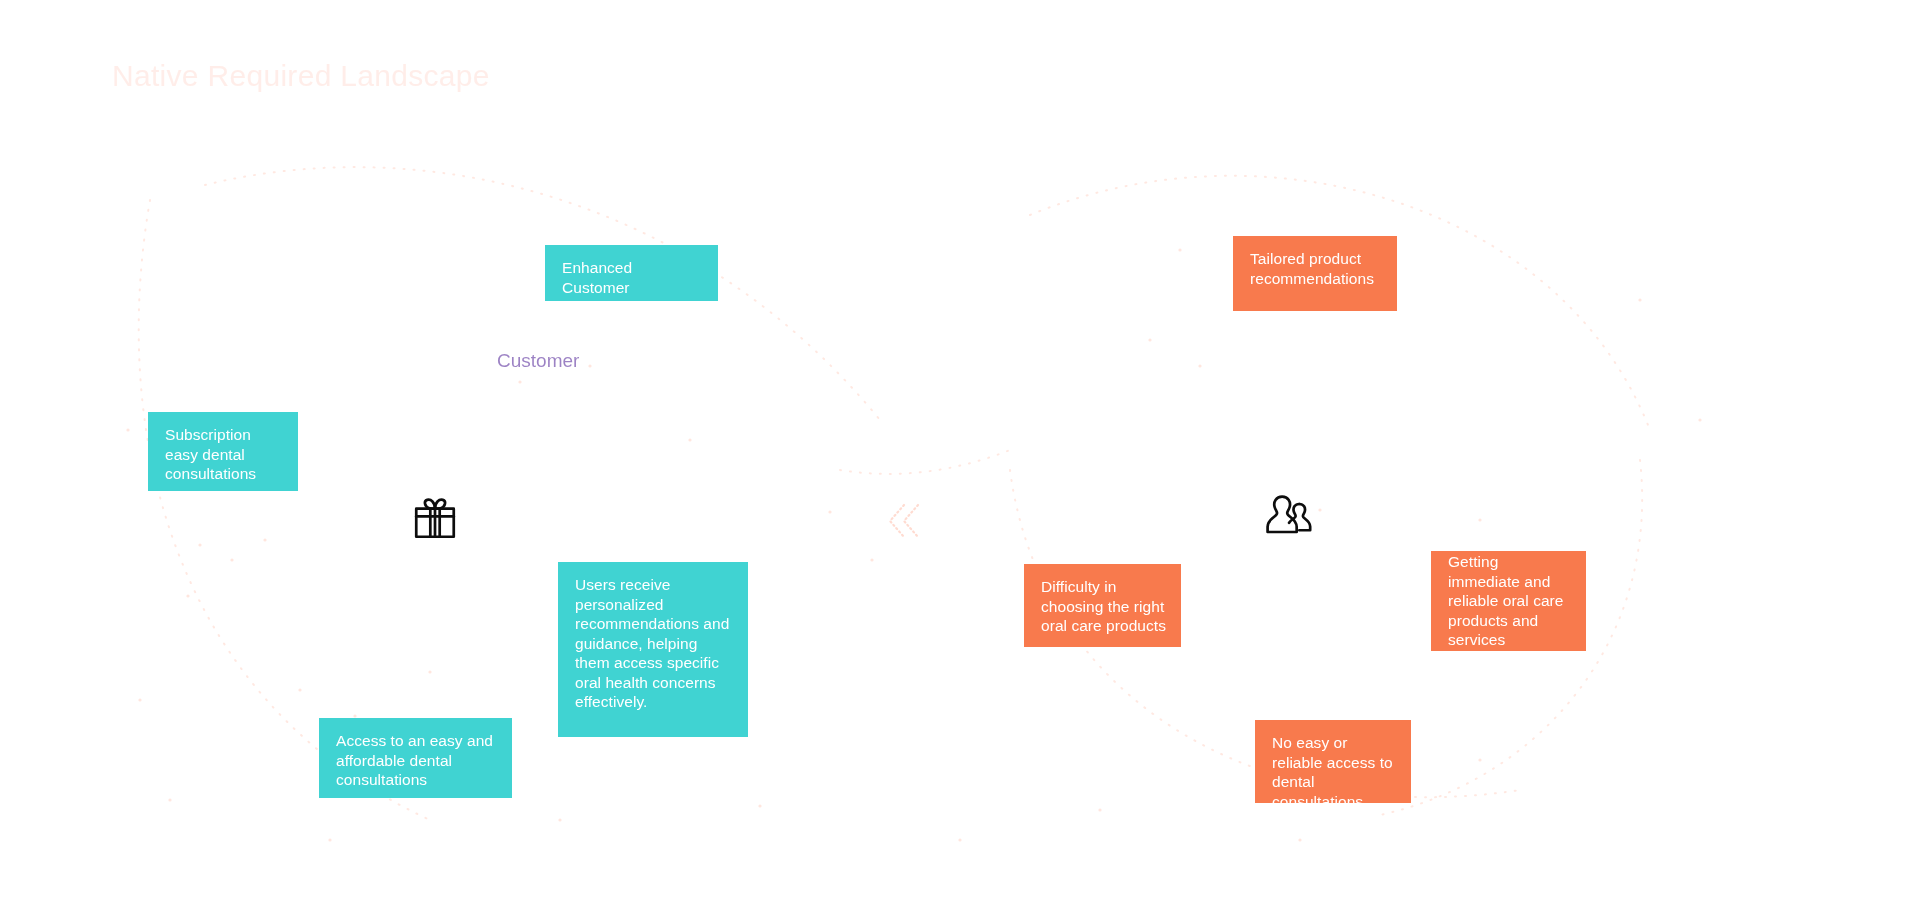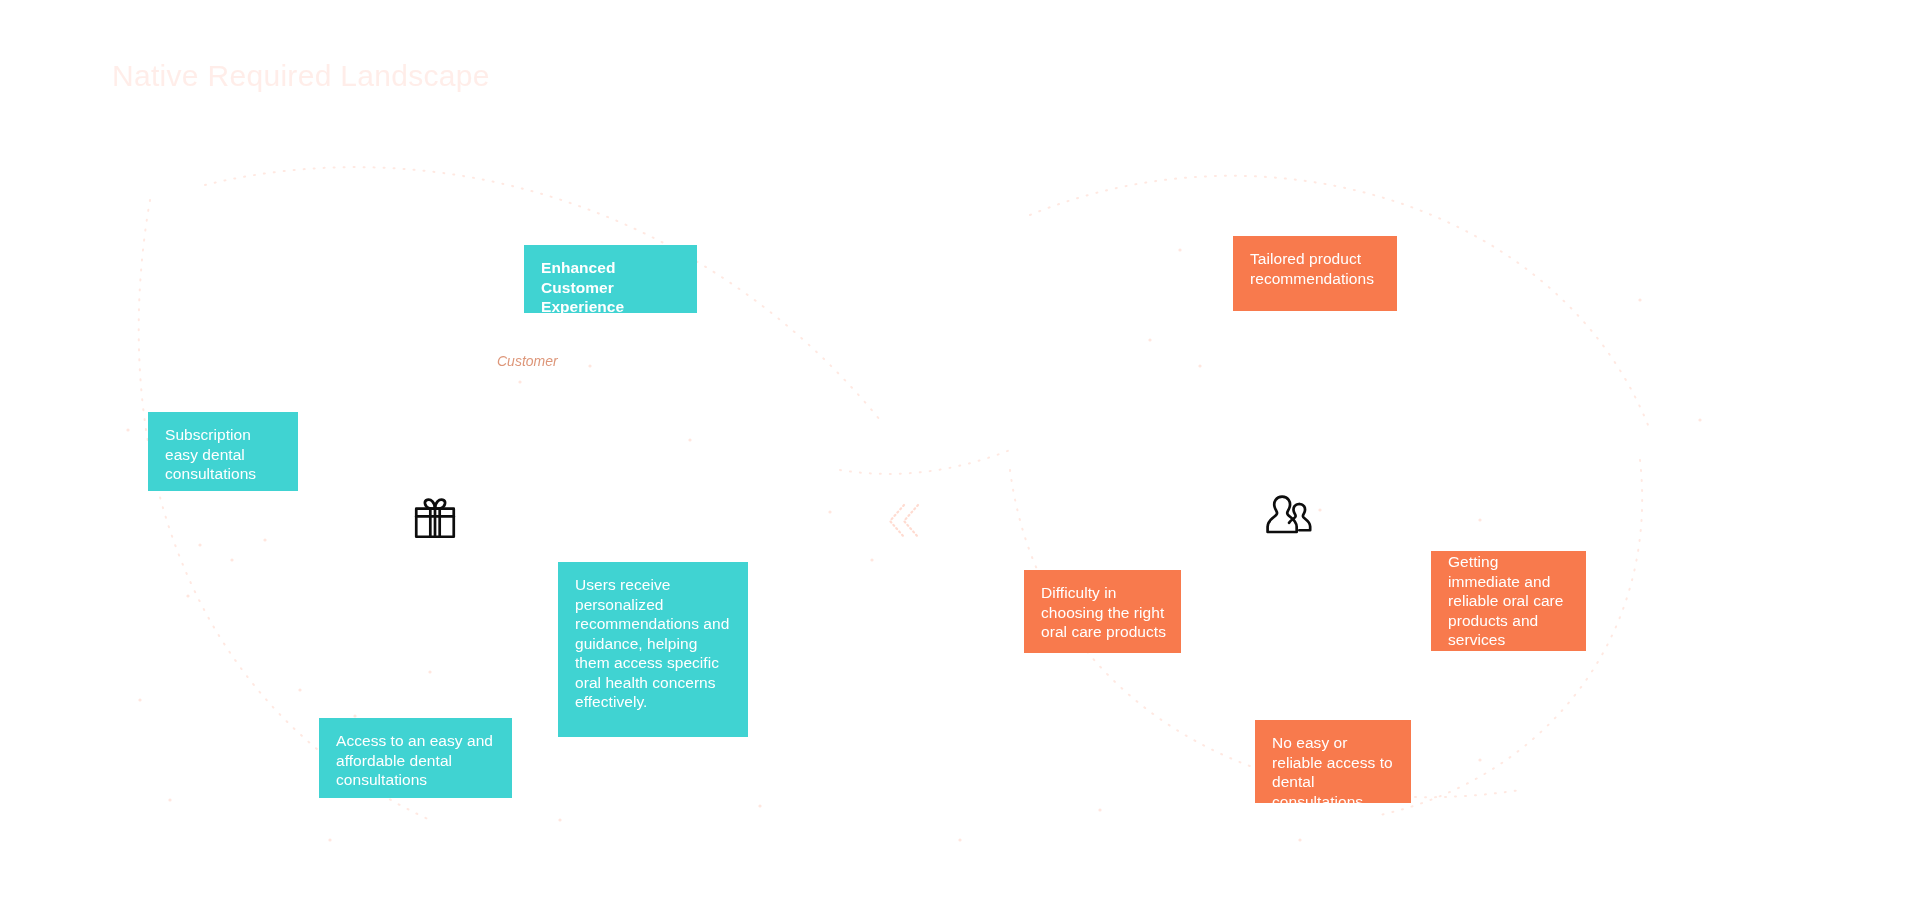--- a/index.html
+++ b/index.html
@@ -32,28 +32,27 @@
     opacity: 0.45;
     letter-spacing: 0.3px;
     white-space: nowrap;
     filter: blur(0.4px);
     user-select: none;
   }
 
   
   .faint-caption {
     position: absolute;
-    font-size: 14px;
+    font-size: 19px;
     line-height: 22px;
-    color: #c2410c;
+    color: #4c1d95;
     opacity: 0.55;
     white-space: nowrap;
     filter: blur(0.3px);
     user-select: none;
-    font-style: italic;
   }
 
   
   .card {
     position: absolute;
     box-sizing: border-box;
     color: #ffffff;
     font-size: 15.5px;
     line-height: 19.5px;
     font-weight: 400;
@@ -134,42 +133,42 @@
       <circle cx="1640" cy="300" r="1.6"></circle>
         <circle cx="1700" cy="420" r="1.6"></circle>
     </g>
   </svg>
 
   <div class="board-title">Native Required Landscape</div>
 
   <div class="faint-caption" style="left:497px; top:350px;">Customer</div>
 
 
-  <div class="card teal" style="left:524px; top:245px; width:173px; height:68px;font-weight:bold;">
+  <div class="card teal" style="left:545px; top:245px; width:173px; height:56px;">
     <span class="card-text">Enhanced Customer Experience</span>
   </div>
 
   <div class="card teal" style="left:148px; top:412px; width:150px; height:79px;">
     <span class="card-text">Subscription easy dental consultations</span>
   </div>
 
   <div class="card teal" style="left:558px; top:562px; width:190px; height:175px;">
     <span class="card-text">Users receive personalized recommendations and guidance, helping them access specific oral health concerns effectively.</span>
   </div>
 
   <div class="card teal" style="left:319px; top:718px; width:193px; height:80px;">
     <span class="card-text">Access to an easy and affordable dental consultations</span>
   </div>
 
   <div class="card orange" style="left:1233px; top:236px; width:164px; height:75px;">
     <span class="card-text">Tailored product recommendations</span>
   </div>
 
 
-  <div class="card orange" style="left:1024px; top:564px; width:157px; height:83px;margin-top:6px;">
+  <div class="card orange" style="left:1024px; top:564px; width:157px; height:83px;">
     <span class="card-text">Difficulty in choosing the right oral care products</span>
   </div>
 
   <div class="card orange" style="left:1431px; top:551px; width:155px; height:100px;align-items:center;">
     <span class="card-text">Getting immediate and reliable oral care products and services</span>
   </div>
 
   <div class="card orange" style="left:1245px; top:720px; width:156px; height:83px;margin-left:10px;">
     <span class="card-text">No easy or reliable access to dental consultations</span>
   </div>

